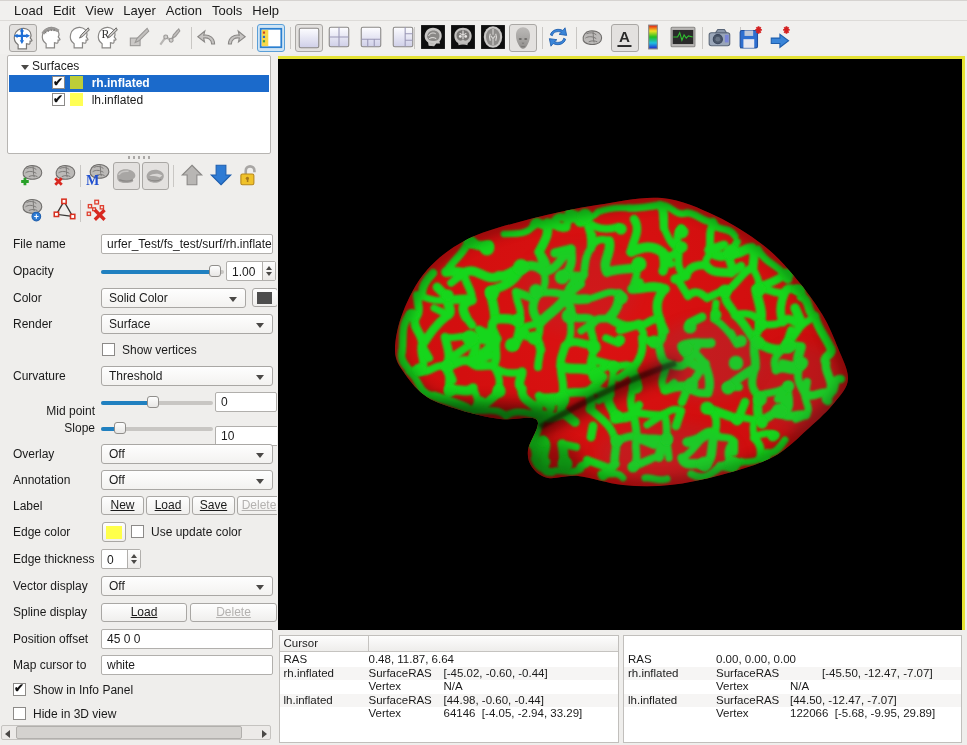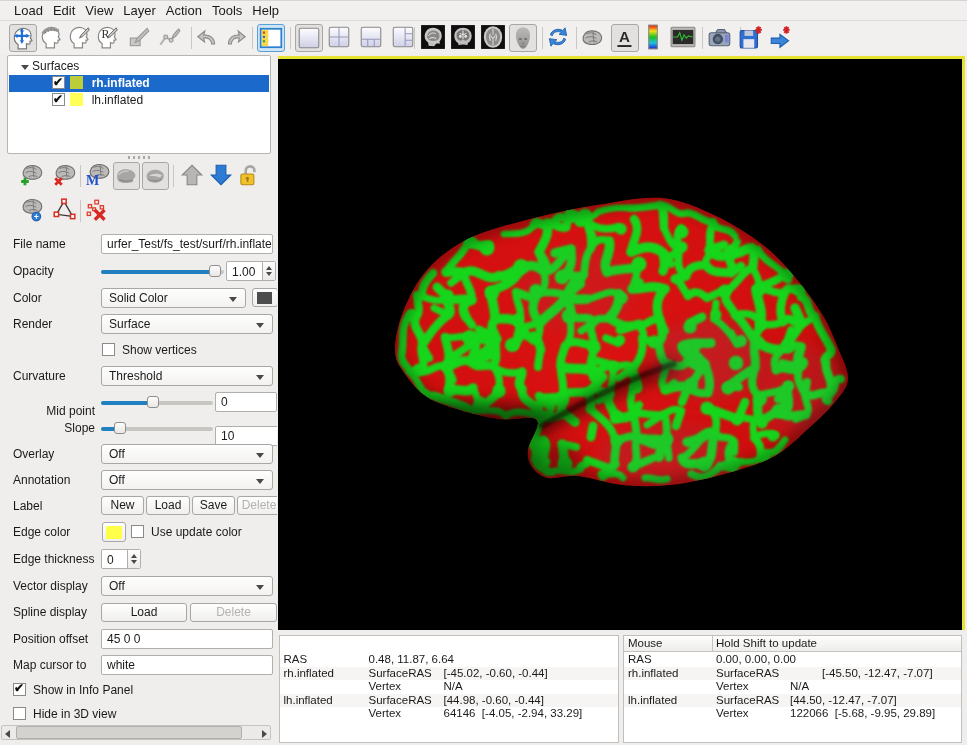--- a/index.html
+++ b/index.html
@@ -32,21 +32,21 @@
 
 .lbl { position:absolute; height:16px; line-height:16px; }
 .input { position:absolute; background:#fff; border:1px solid #b1afac; border-radius:2px;
   height:20px; line-height:18px; padding-left:5px; overflow:hidden; white-space:nowrap; }
 .combo { position:absolute; height:20px; line-height:18px; padding-left:7px;
   background:linear-gradient(#fefefe,#f3f2f0); border:1px solid #a9a7a4; border-radius:3px;
   overflow:hidden; white-space:nowrap;}
 .combo:after { content:""; position:absolute; right:8px; top:8px; width:0; height:0;
   border-left:4px solid transparent; border-right:4px solid transparent; border-top:5px solid #4a4846; }
 .btn { position:absolute; height:19px; line-height:17px; text-align:center;
-  background:linear-gradient(#fefefe,#f0efed); border:1px solid #a9a7a4; border-radius:3px; }
+  background:linear-gradient(#fefefe,#f0efed); border:1px solid #a9a7a4; border-radius:3px;text-decoration:underline; }
 .btn.dis { color:#b4b2b0; }
 .slider { position:absolute; height:20px; }
 .slider .groove { position:absolute; left:0; right:0; top:9px; height:4px; background:#c8c6c3; border-radius:2px;}
 .slider .fill { position:absolute; left:0; top:9px; height:4px; background:#2080c0; border-radius:2px;}
 .slider .handle { position:absolute; top:4px; width:12px; height:12px; background:linear-gradient(#fdfdfd,#e8e7e5);
   border:1px solid #908e8b; border-radius:3px; }
 .spin { position:absolute; height:20px; background:#fff; border:1px solid #b1afac; border-radius:2px; }
 .spin .val { position:absolute; left:5px; top:1px; line-height:18px;}
 .spin .arrows { position:absolute; right:0; top:0; bottom:0; width:13px; background:linear-gradient(#fdfdfd,#eceae8); border-left:1px solid #b1afac;}
 .spin .arrows:before { content:""; position:absolute; left:3px; top:4px; width:0;height:0;
@@ -796,20 +796,24 @@
     <div class="lbl" style="left:33px; top:652px;">Hide in 3D view</div>
     <div id="hscroll" style="position:absolute; left:1px; top:671px; width:270px; height:15px; background:#eceae8; border:1px solid #c5c3c0; border-radius:2px;">
       <span style="position:absolute; left:3px; top:4px; width:0; height:0; border-top:4px solid transparent; border-bottom:4px solid transparent; border-right:5px solid #4a4846;"></span>
       <span style="position:absolute; right:3px; top:4px; width:0; height:0; border-top:4px solid transparent; border-bottom:4px solid transparent; border-left:5px solid #4a4846;"></span>
       <span style="position:absolute; left:14px; top:0px; width:226px; height:13px; background:#d4d2cf; border:1px solid #b1afac; border-radius:2px;"></span>
     </div>
   </div>
 </div>
 <div id="infopanel">
   <div class="itable" style="left:1.5px; width:340px;">
+    <div class="hdr">
+        <span class="c1">Cursor</span>
+        <span style="position:absolute;left:88px;top:0;width:1px;height:16px;background:#c5c3c0;"></span>
+      </div>
     <div class="irow" style="top:17px;">
         <span class="n">RAS</span>
         <span class="f" style="left:89px;">0.48, 11.87, 6.64</span>
       </div>
     <div class="irow" style="top:30.5px; background:#f6f5f4;">
         <span class="n">rh.inflated</span>
         <span class="f" style="left:89px;">SurfaceRAS</span>
         <span class="v" style="left:164px;">[-45.02, -0.60, -0.44]</span>
       </div>
     <div class="irow" style="top:44px;">
@@ -820,25 +824,20 @@
         <span class="n">lh.inflated</span>
         <span class="f" style="left:89px;">SurfaceRAS</span>
         <span class="v" style="left:164px;">[44.98, -0.60, -0.44]</span>
       </div>
     <div class="irow" style="top:71px;">
         <span class="f" style="left:89px;">Vertex</span>
         <span class="v" style="left:164px;">64146&nbsp;&nbsp;[-4.05, -2.94, 33.29]</span>
       </div>
   </div>
   <div class="itable" style="left:346px; width:339px;">
-    <div class="hdr">
-        <span class="c1">Mouse</span>
-        <span style="position:absolute;left:88px;top:0;width:1px;height:16px;background:#c5c3c0;"></span>
-        <span class="c2" style="left:92px;">Hold Shift to update</span>
-      </div>
     <div class="irow" style="top:17px;">
         <span class="n">RAS</span>
         <span class="f" style="left:92px;">0.00, 0.00, 0.00</span>
       </div>
     <div class="irow" style="top:30.5px; background:#f6f5f4;">
         <span class="n">rh.inflated</span>
         <span class="f" style="left:92px;">SurfaceRAS</span>
         <span class="v" style="left:166px;margin-left:32px;">[-45.50, -12.47, -7.07]</span>
       </div>
     <div class="irow" style="top:44px;">

